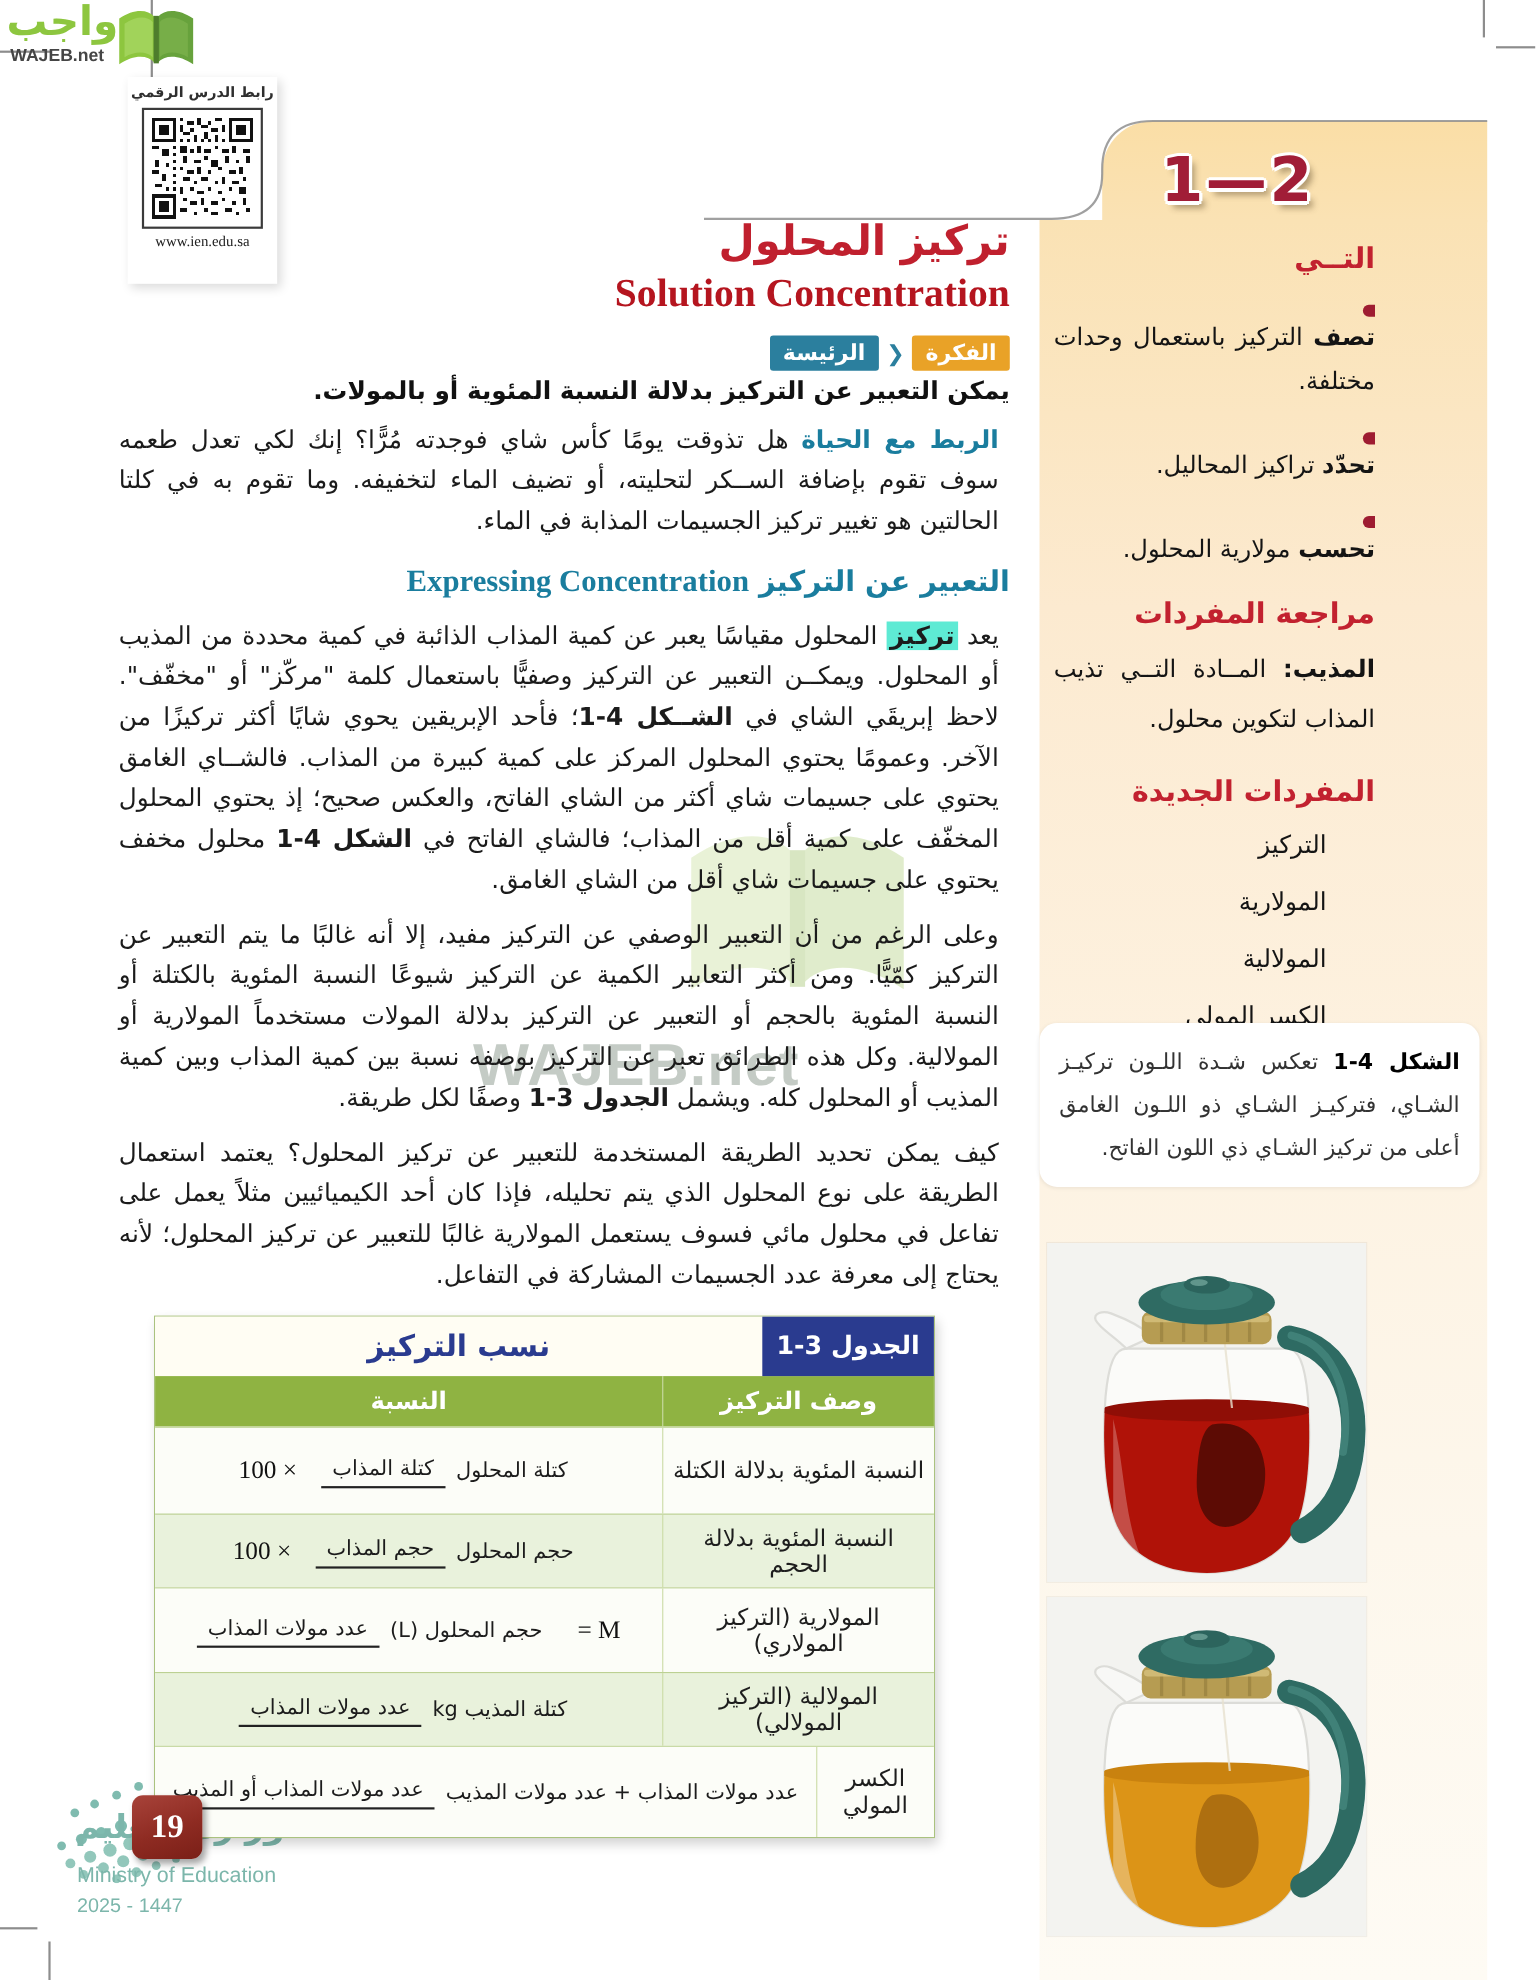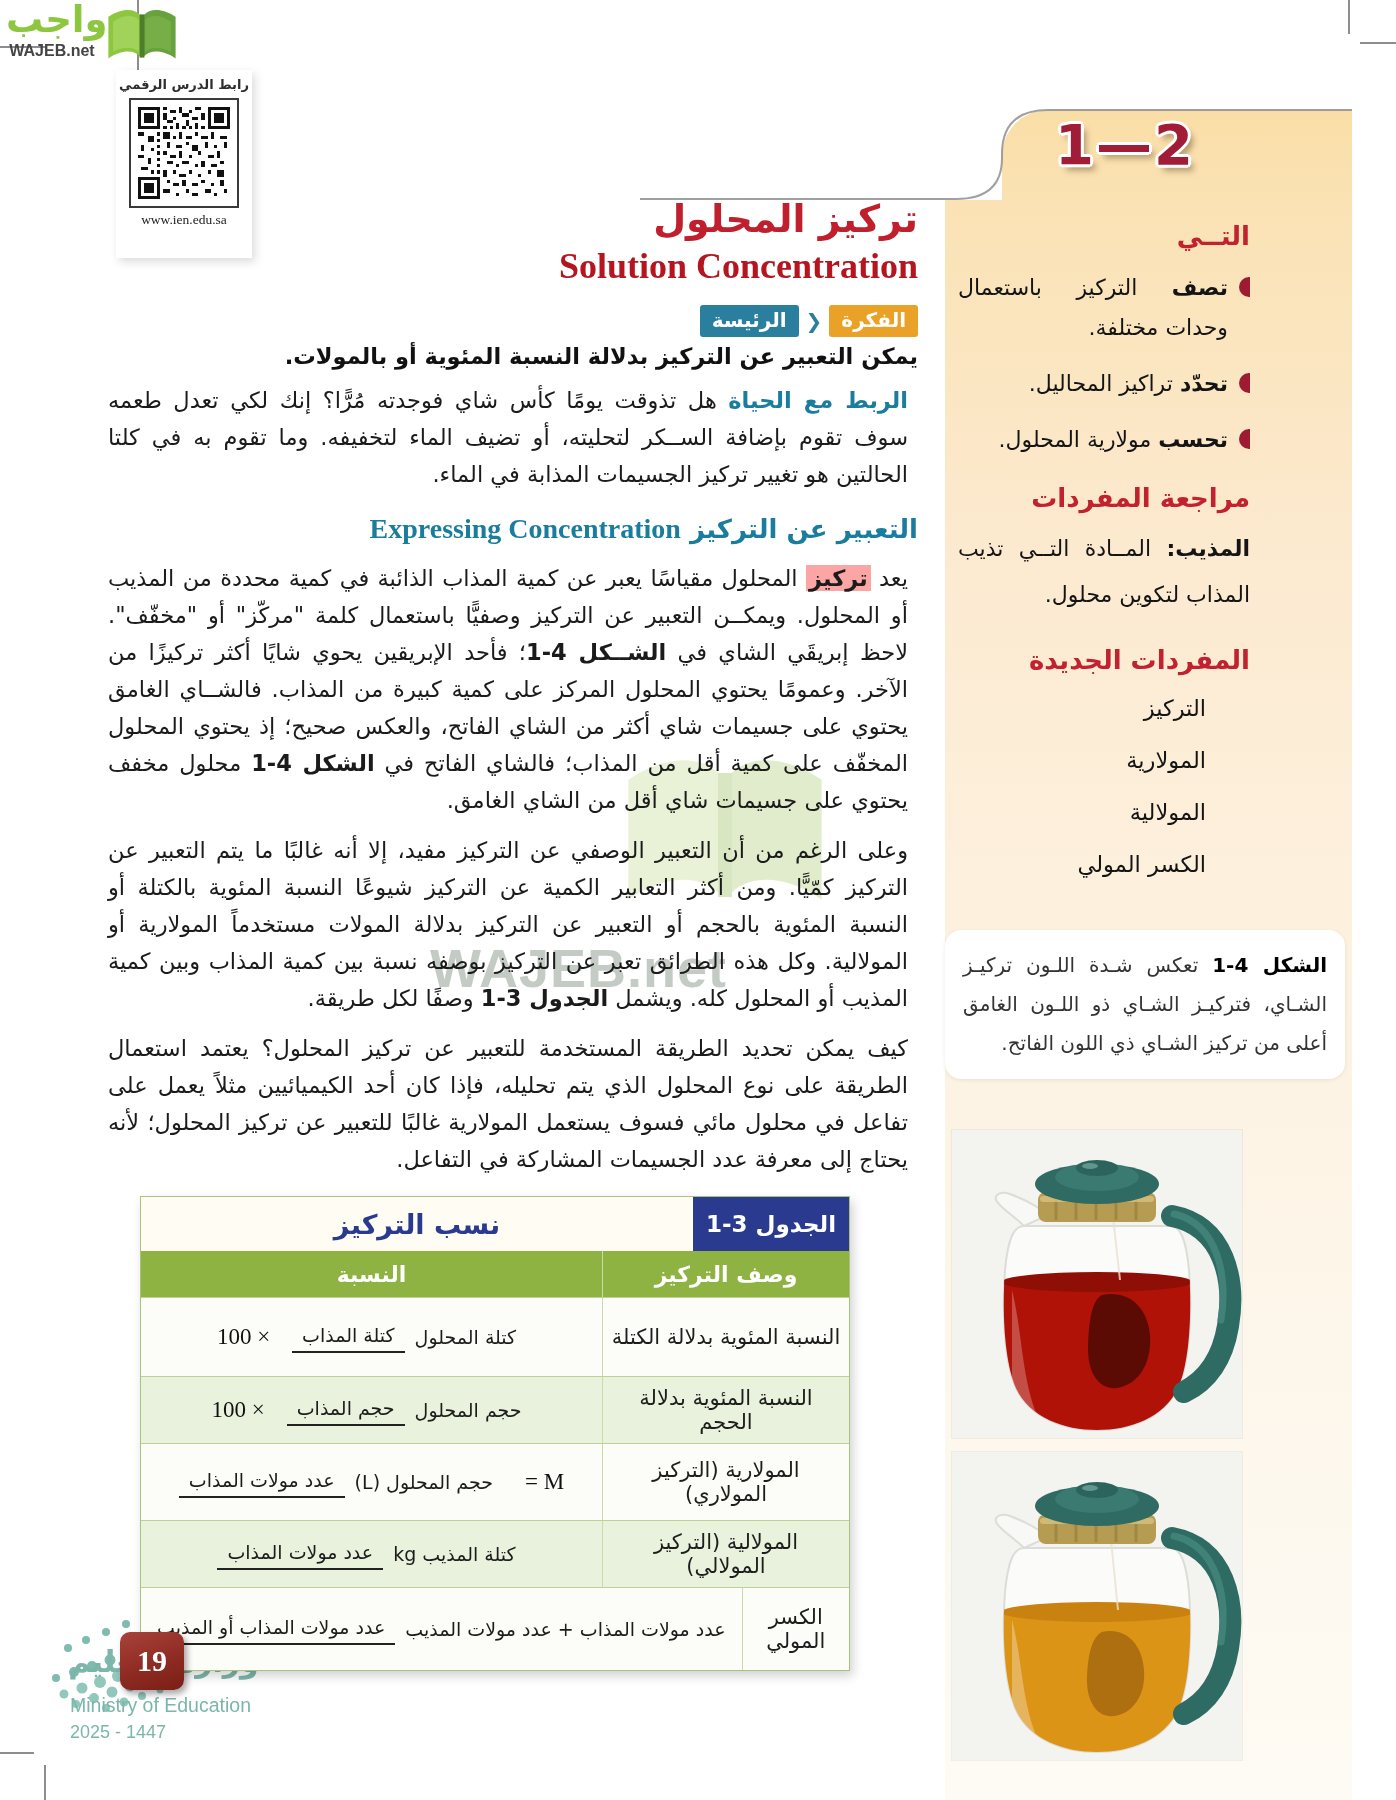--- a/index.html
+++ b/index.html
@@ -18,29 +18,29 @@
   .qr-label{font-size:13px;font-weight:bold;color:#2e2e2e;direction:rtl;}
   .qr-frame{width:106px;height:106px;border:2px solid #3a3a3a;margin:6px auto 4px;background:#fff;
             display:flex;align-items:center;justify-content:center;}
   .qr-url{font-size:13.5px;color:#222;font-family:"Liberation Serif","DejaVu Serif",serif;}
   
   .side-tab{position:absolute;left:1002px;top:110px;width:350px;height:92px;
             background:linear-gradient(180deg,#fadea6 0%,#fae2b4 100%);border-radius:46px 0 0 0;}
   .side-panel{position:absolute;left:945px;top:200px;width:407px;height:1600px;
             background:linear-gradient(180deg,#fae2b4 0%,#fcead0 22%,#fdf2e1 50%,#fdf7ec 75%,#fefbf4 100%);}
   .panel-outline{position:absolute;left:0;top:0;pointer-events:none;}
-  .lesson-no{position:absolute;left:960px;top:112px;width:330px;text-align:center;direction:ltr;
+  .lesson-no{position:absolute;left:960px;top:132px;width:330px;text-align:center;direction:ltr;
              font-size:56px;font-weight:bold;color:#a11d37;letter-spacing:2px;
              text-shadow:-2px -2px 0 #fff,2px -2px 0 #fff,-2px 2px 0 #fff,2px 2px 0 #fff,
                          0 -3px 0 #fff,0 3px 0 #fff,-3px 0 0 #fff,3px 0 0 #fff,5px 6px 6px rgba(80,60,30,.45);}
   .side-col{position:absolute;left:958px;top:218px;width:292px;direction:rtl;}
   .side-h{font-size:26px;line-height:36px;font-weight:bold;color:#c2212f;margin:0 0 14px;}
   .side-h.mt1{margin-top:20px;margin-bottom:10px;}
   .side-h.mt2{margin-top:24px;margin-bottom:4px;}
-  .obj-item{display:flex;direction:rtl;margin-bottom:16px;align-items:flex-start;}
+  .obj-item{display:flex;direction:rtl;margin-bottom:16px;align-items:flex-start;flex-direction:column;}
   .obj-bullet{flex:0 0 11px;width:11px;height:20px;background:#9e1c31;border-radius:11px 0 0 11px;margin-left:11px;margin-top:9px;}
   .obj-text{flex:1;margin:0;font-size:22px;line-height:40px;text-align:justify;color:#141414;}
   .rev-def{margin:0;font-size:22px;line-height:46px;text-align:justify;color:#141414;}
   .vocab-list{list-style:none;margin:0;padding:0 44px 0 0;}
   .vocab-list li{font-size:22.5px;line-height:52px;color:#141414;text-align:right;}
   
   .fig-caption{position:absolute;left:945px;top:930px;width:400px;box-sizing:border-box;background:#fff;
                border-radius:16px;padding:16px 18px;direction:rtl;font-size:20px;line-height:39px;
                text-align:justify;color:#333;box-shadow:0 1px 4px rgba(0,0,0,.08);}
   .fig-caption b{color:#000;}
@@ -53,21 +53,21 @@
             direction:ltr;font-family:"Liberation Serif","DejaVu Serif",serif;}
   .idea-row{margin:12px 0 0;direction:rtl;display:flex;align-items:center;flex-wrap:wrap;gap:6px;}
   .tag{display:inline-block;padding:3px 12px 5px;font-size:20px;font-weight:bold;color:#fff;border-radius:3px;}
   .tag-y{background:#e9a227;}
   .tag-t{background:#2b7f9e;}
   .chev{color:#2b7f9e;font-size:20px;font-weight:bold;margin:0 1px;}
   .idea-text{font-size:22.5px;font-weight:bold;color:#111;}
   .main-col p.body{margin:10px;font-size:22.5px;line-height:37px;text-align:justify;color:#1b1b1b;}
   .p-mt{margin-top:13px !important;}
   .lead-teal{color:#1a7d9e;font-weight:bold;}
-  .hl{background:#fca5a5;font-weight:bold;padding:0 3px;}
+  .hl{background:#5eead4;font-weight:bold;padding:0 3px;}
   .sec-h{margin:15px 0 7px;color:#1a7d9e;text-align:right;direction:rtl;font-size:26px;font-weight:bold;line-height:42px;}
   .sec-h .en{font-family:"Liberation Serif","DejaVu Serif",serif;font-size:28px;}
   
   .ctable{margin:18px 68px 0 42px;width:710px;border:1.5px solid #aac27f;box-sizing:border-box;
           box-shadow:3px 5px 10px rgba(0,0,0,.18);background:#fdfdf8;}
   .t-row{display:flex;direction:rtl;}
   .t-title-row{height:54px;background:#fffdf3;}
   .t-label-box{width:156px;background:#2a3b8f;color:#fff;font-size:23px;font-weight:bold;
                display:flex;align-items:center;justify-content:center;}
   .t-title{flex:1;display:flex;align-items:center;justify-content:center;

